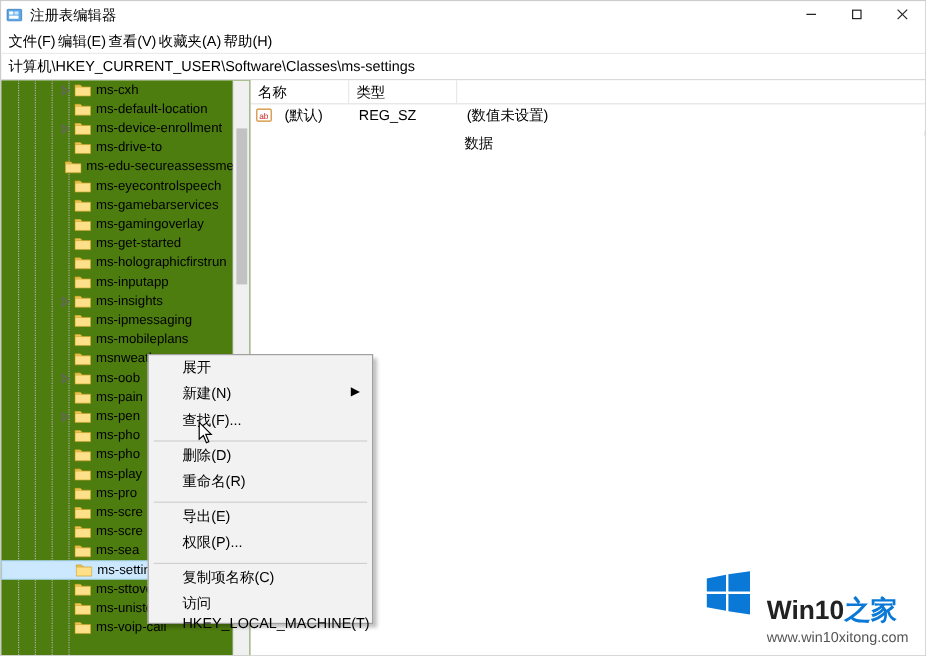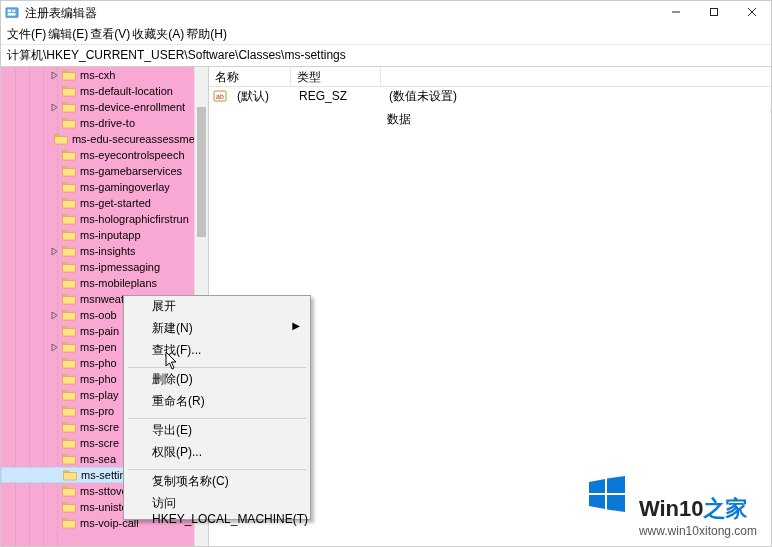--- a/index.html
+++ b/index.html
@@ -8,21 +8,21 @@
   .titlebar { height: 24px; display: flex; align-items: center; padding: 0 4px; background: #fff; }
   .titlebar .app-icon { width: 14px; height: 14px; margin-right: 6px; }
   .titlebar .title { flex: 1; font-size: 12px; }
   .winbtns { display: flex; gap: 0; position: absolute; right: 0; top: 0; }
   .winbtn { width: 38px; height: 22px; display: flex; align-items: center; justify-content: center; color: #333; }
   .menubar { height: 20px; display: flex; align-items: center; padding: 0 6px; gap: 2px; background: #fff; border-bottom: 1px solid #eaeaea; }
   .menubar span { font-size: 12px; }
   .addrbar { height: 22px; display: flex; align-items: center; padding: 0 6px; border-bottom: 1px solid #d0d0d0; }
   .addrbar .path { font-size: 12px; color: #000; }
   .content { display: flex; height: calc(547px - 24px - 20px - 22px - 2px); }
-  .tree-pane { width: 208px; overflow: hidden; border-right: 1px solid #d0d0d0; position: relative; background: #f9a8d4; }
+  .tree-pane { width: 208px; overflow: hidden; border-right: 1px solid #d0d0d0; position: relative; background: #4d7c0f; }
   .tree-inner { position: absolute; left: 0; top: 0; width: 100%; }
   .tree-row { display: flex; align-items: center; height: 16px; white-space: nowrap; padding-right: 4px; }
   .tree-row.selected { background: #cce8ff; border: 1px dotted #99d1ff; height: 16px; }
   .indent { display: inline-block; }
   .expander { width: 11px; height: 11px; display: inline-flex; align-items: center; justify-content: center; margin-right: 2px; }
   .folder { width: 14px; height: 12px; margin-right: 4px; flex-shrink: 0; }
   .node-label { font-size: 11px; }
   .vline { position: absolute; top: 0; bottom: 0; border-left: 1px dotted #b0b0b0; }
   .list-pane { flex: 1; background: #fff; position: relative; }
   .list-header { display: flex; height: 20px; border-bottom: 1px solid #e3e3e3; }

